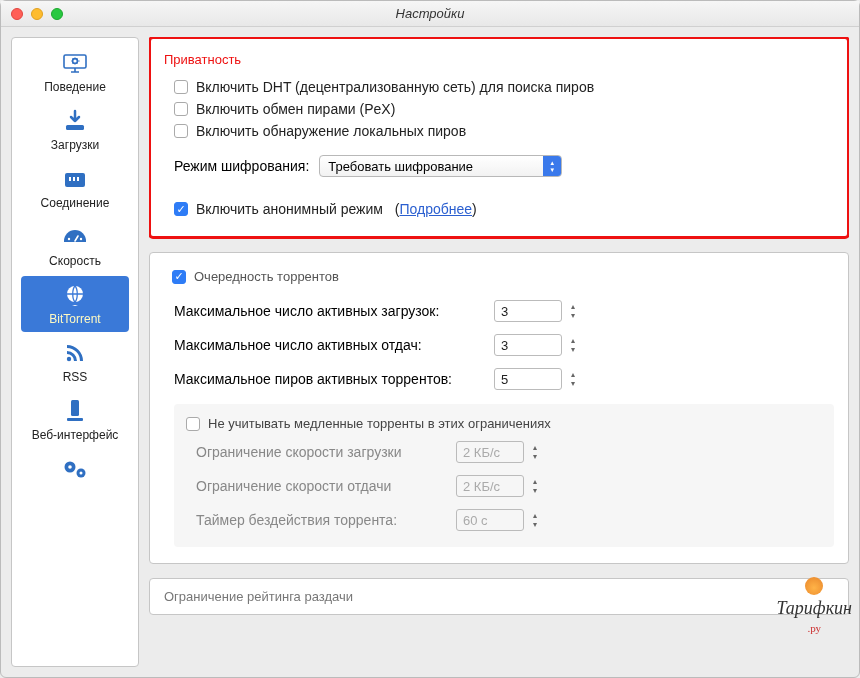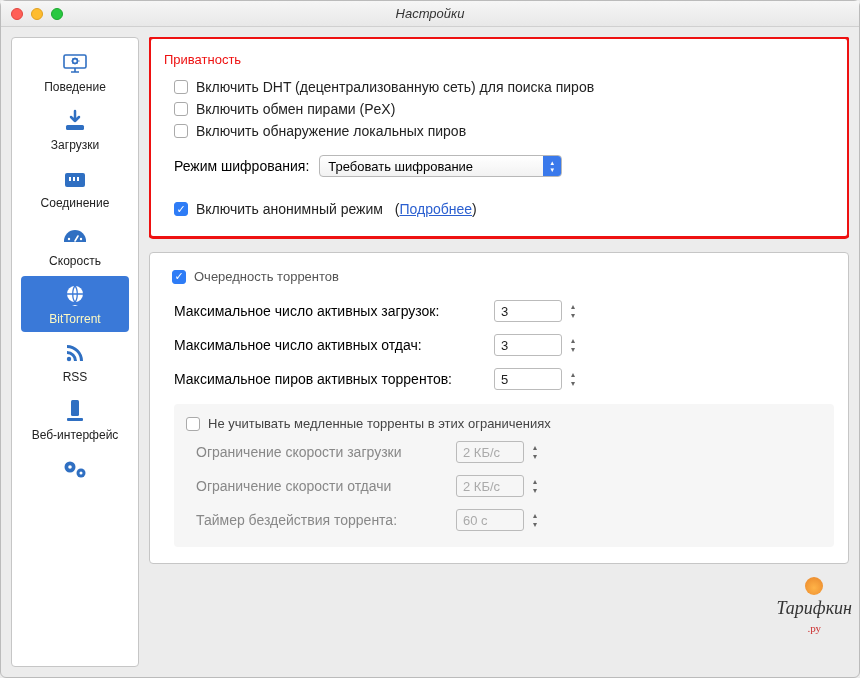--- a/index.html
+++ b/index.html
@@ -312,20 +312,23 @@
           <div class="form-row">
             <span style="min-width:250px;">Таймер бездействия торрента:</span>
             <span class="spin">
               <input disabled="" value="60 с" style="">
               <span class="stepper"></span>
             </span>
           </div>
         </div>
       </div>
 
+      <div class="group" style="padding:10px 14px;">
+        <div class="group-title" style="margin:0;">Ограничение рейтинга раздачи</div>
+      </div>
     </div>
   </div>
 
 
   <div class="watermark">
     <span class="dot"></span>
     <span>Тарифкин</span>
       <span class="ru">.ру</span>
   </div>
 </div>

